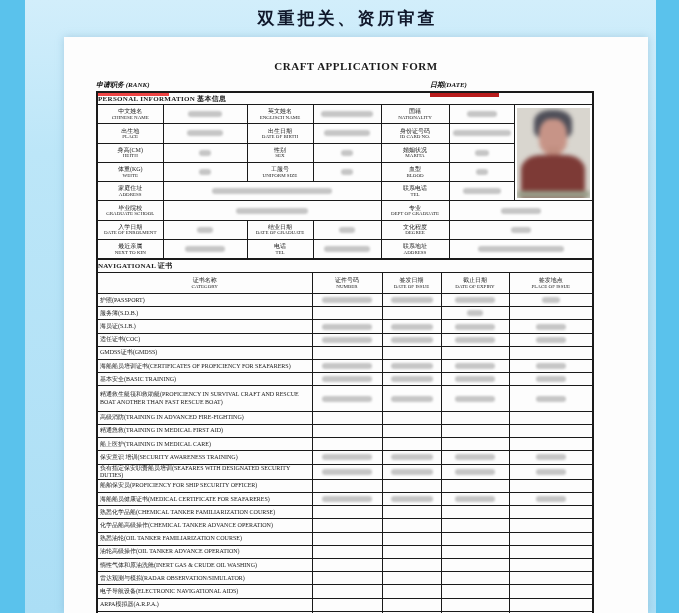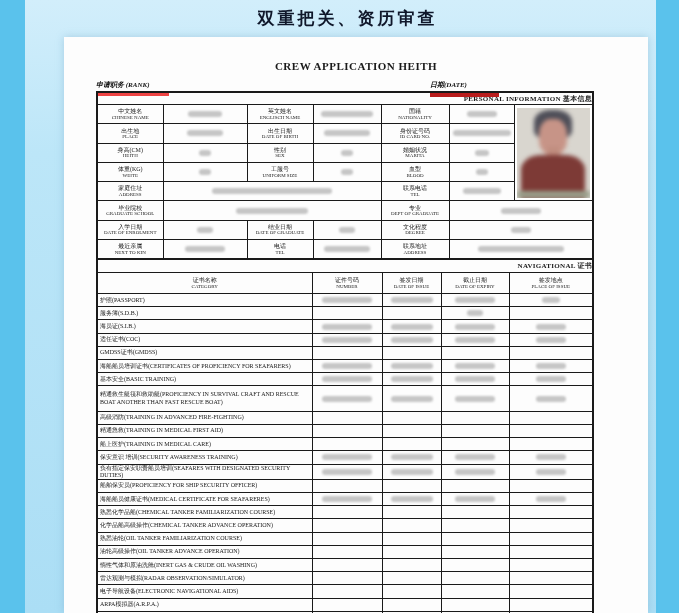--- a/index.html
+++ b/index.html
@@ -28,21 +28,21 @@
     font-family:"Liberation Serif",serif;font-size:7px;font-weight:bold;
     font-style:italic;color:#111;}
   .rank-label{position:absolute;left:0;top:0;border-bottom:5px solid #ef4444;padding:0 20px 1px 0;}
   .date-label{position:absolute;left:334px;top:0;border-bottom:6px solid #b91c1c;padding:0 32px 1px 0;}
   .form-area{position:absolute;left:32px;top:54px;width:496px;}
   table{border-collapse:collapse;table-layout:fixed;width:496px;
     font-family:"Liberation Serif",serif;color:#1a1a1a;
     border:2px solid #1a1a1a;}
   table.cert{margin-top:-2px;}
   td{border:1px solid #1a1a1a;padding:0;overflow:hidden;vertical-align:middle;}
-  .sec-h td{height:11px;text-align:right;font-weight:bold;font-size:7px;letter-spacing:.3px;}
+  .sec-h td{height:11px;text-align:left;font-weight:bold;font-size:7px;letter-spacing:.3px;}
   .lbl{text-align:center;line-height:1.08;}
   .lbl .cn{font-size:6px;}
   .lbl .en{font-size:5px;color:#222;}
   .val{text-align:center;}
   .blob{background:#c6c6c6;border-radius:3px;filter:blur(1.1px);margin:0 auto;height:6px;}
   .prow{height:19.3px;}
   .photocell{background:#fff;}
   .photo{position:relative;width:73px;height:90px;margin:2px auto;background:#d9d6cf;overflow:hidden;}
   .photo .blurwrap{position:absolute;inset:0;filter:blur(2px);}
   .ph-hair{position:absolute;left:24%;top:3%;width:52%;height:32%;background:#4e4e58;border-radius:42% 42% 30% 30%;}
@@ -57,21 +57,21 @@
 </style>
 </head>
 <body>
 
 <div class="strip left"></div>
 <div class="strip right"></div>
 
 <div class="page-title">双重把关、资历审查</div>
 
 <div class="paper">
-  <div class="form-title">CREW APPLICATION HEITH</div>
+  <div class="form-title">CRAFT APPLICATION FORM</div>
   <div class="rankline">
     <span class="rank-label">申请职务 (RANK)</span>
     <span class="date-label">日期(DATE)</span>
   </div>
 
   <div class="form-area">
     <table class="personal">
       <colgroup>
         <col style="width:66px">
           <col style="width:84px">

